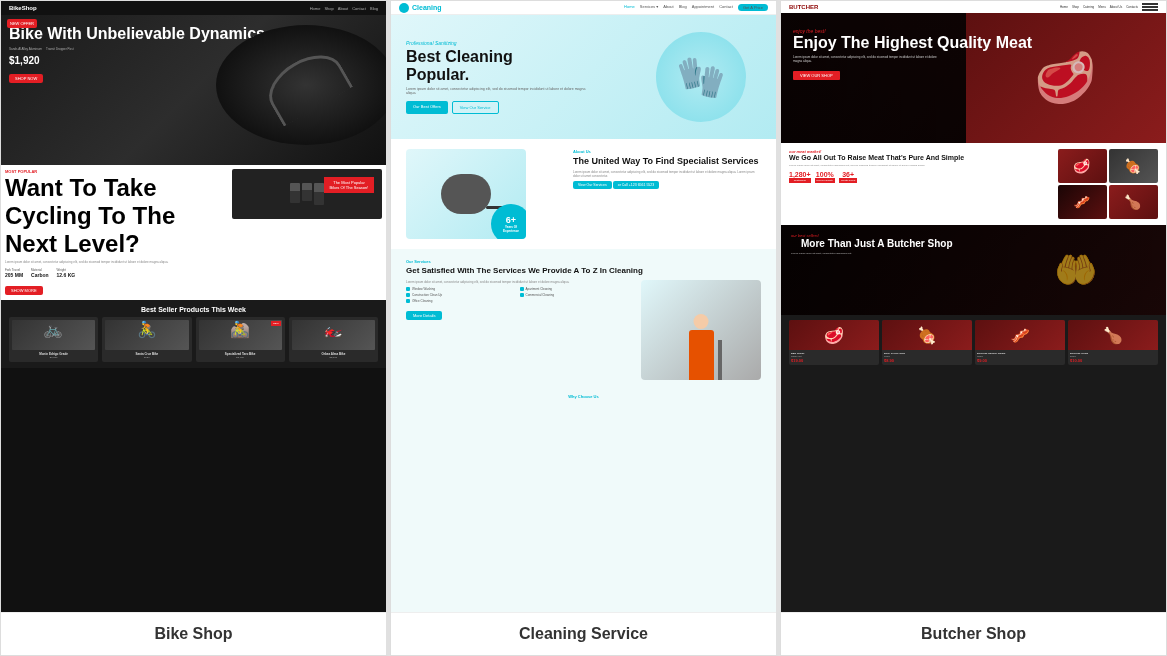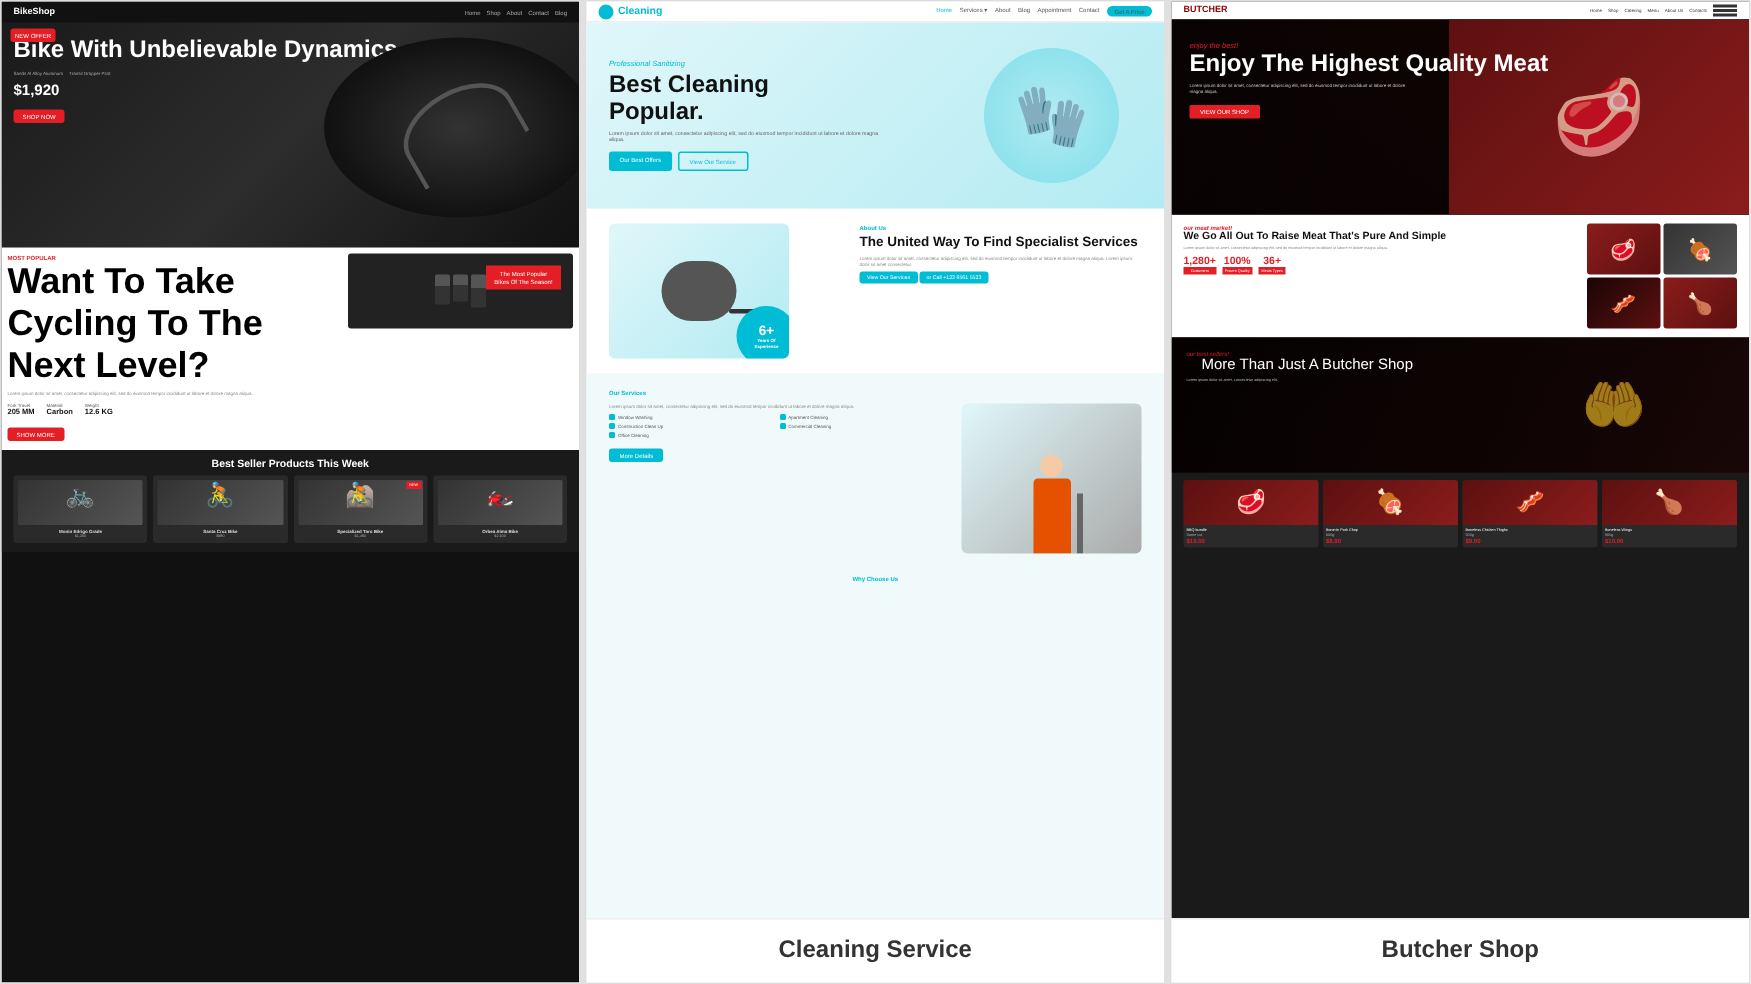--- a/index.html
+++ b/index.html
@@ -771,21 +771,21 @@
 
     .butcher-cta-tag {
       color: #e31e24;
       font-size: 4px;
       font-style: italic;
     }
 
     .butcher-cta-title {
       color: #fff;
       font-size: 10px;
-      font-weight: normal;
+      font-weight: bold;
       line-height: 1.2;
       padding-left: 10px;
     }
 
     .butcher-cta-desc {
       color: #bbb;
       font-size: 2.5px;
       margin-top: 2px;
     }
 
@@ -995,20 +995,21 @@
             <div class="bike-product-img">
               <span style="font-size:16px;">🏍️</span>
             </div>
             <div class="bike-product-name">Orbea Alma Bike</div>
             <div class="bike-product-price">$2,100</div>
           </div>
         </div>
       </div>
 
     </div>
+    <div class="template-label">Bike Shop</div>
   </div>
 
   <div class="template-card">
     <div class="template-preview cleaning-preview">
 
       <div class="cleaning-nav">
         <span style="width:10px; height:10px; background:#00bcd4; border-radius:50%; display:inline-block; margin-right:3px;"></span>
         <span class="cleaning-nav-logo">Cleaning</span>
         <div class="cleaning-nav-links">
           <span class="active">Home</span>
@@ -1061,20 +1062,21 @@
           <div class="cleaning-about-desc">Lorem ipsum dolor sit amet, consectetur adipiscing elit, sed do eiusmod tempor incididunt ut labore et dolore magna aliqua. Lorem ipsum dolor sit amet consectetur.</div>
           <div class="cleaning-about-cta">
             <span>View Our Services</span>
             <span>or Call +123 6561 5523</span>
           </div>
         </div>
       </div>
 
       <div class="cleaning-services">
         <div class="cleaning-services-tag">Our Services</div>
+        <div class="cleaning-services-title">Get Satisfied With The Services We Provide A To Z In Cleaning</div>
         <div class="cleaning-services-content">
           <div class="cleaning-services-left">
             <div class="cleaning-services-desc">Lorem ipsum dolor sit amet, consectetur adipiscing elit, sed do eiusmod tempor incididunt ut labore et dolore magna aliqua.</div>
             <div class="cleaning-services-list">
               <div class="cleaning-service-item">
                 <div class="cleaning-service-dot"></div>
                 <span>Window Washing</span>
               </div>
               <div class="cleaning-service-item">
                 <div class="cleaning-service-dot"></div>

